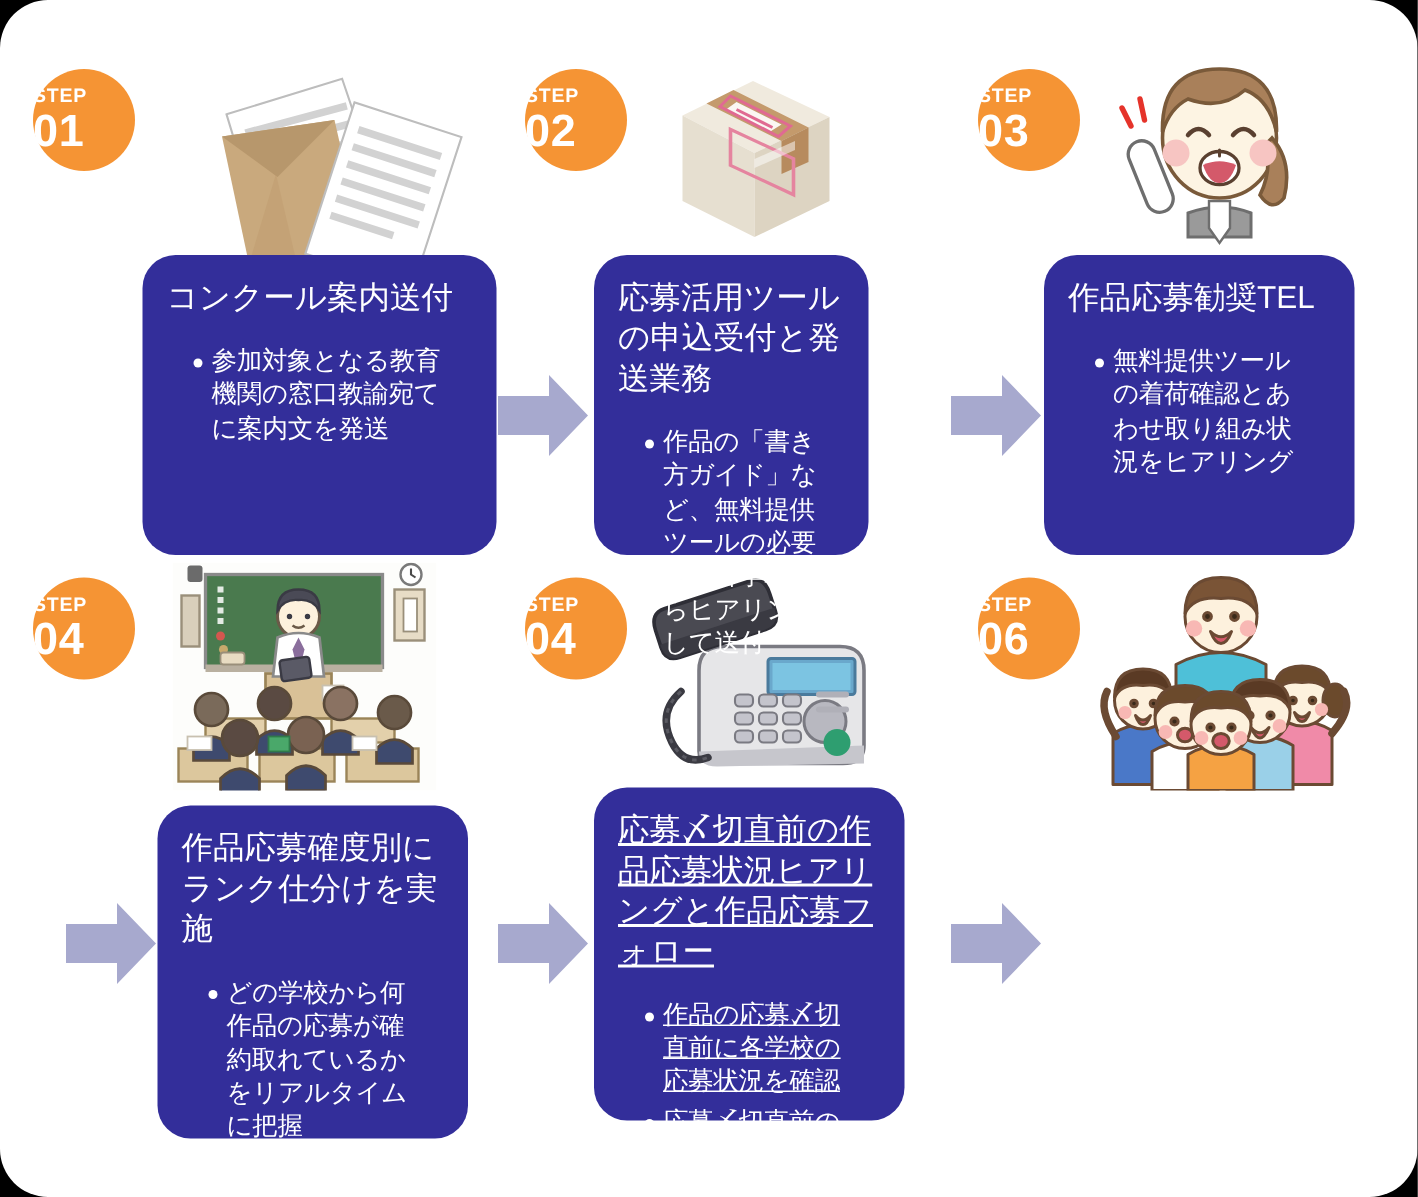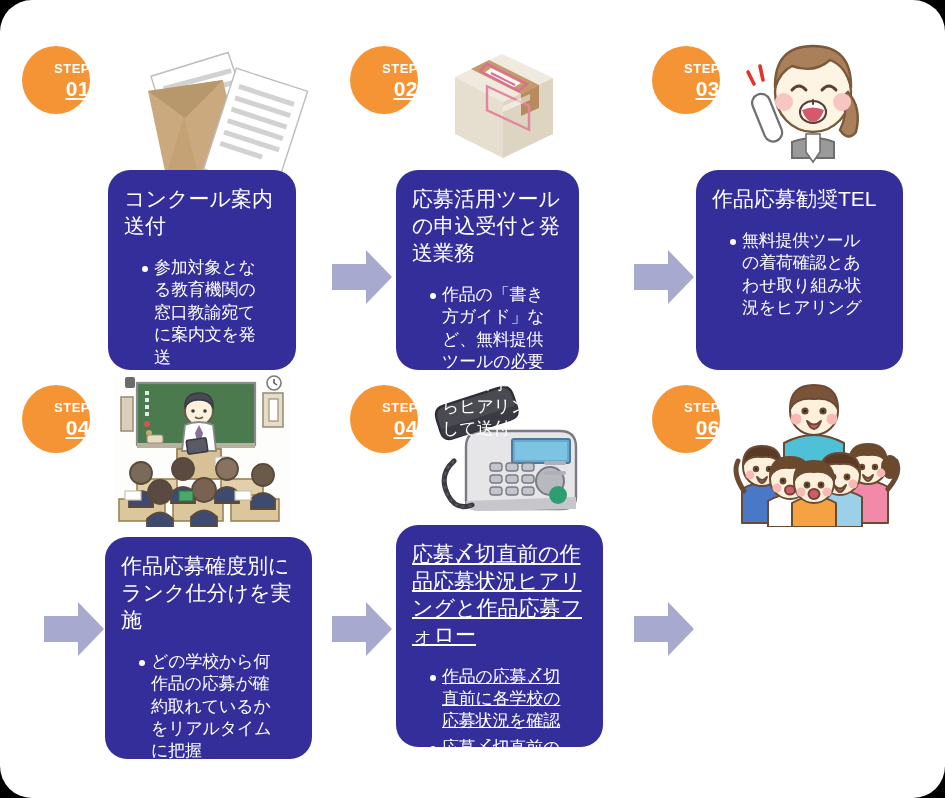--- a/index.html
+++ b/index.html
@@ -17,24 +17,24 @@
   .grid{
     position:absolute;inset:0;
   }
 
   
   .cell{position:absolute;}
   .cell .art{position:absolute;}
   .badge{
     position:absolute;width:68px;height:68px;border-radius:50%;
     background:#f59434;color:#fff;display:flex;flex-direction:column;
-    align-items:flex-end;justify-content:center;line-height:1;z-index:5;
+    align-items:flex-start;justify-content:center;line-height:1;z-index:5;
   }
   .badge .s-word{font-size:13px;font-weight:700;letter-spacing:.5px;margin-bottom:3px;}
-  .badge .s-num{font-size:21px;font-weight:700;letter-spacing:.5px;text-decoration:underline;}
+  .badge .s-num{font-size:30px;font-weight:700;letter-spacing:.5px;}
 
   .card{
     position:absolute;background:#332e9a;border-radius:22px;color:#fff;
     box-sizing:border-box;padding:16px 16px 14px 16px;z-index:4;
   }
   .card h3{
     margin:0 0 6px 0;font-size:21px;font-weight:400;line-height:1.28;
     letter-spacing:0px;
   }
   .card ul{margin:17px;padding:0;list-style:none;}
@@ -87,21 +87,21 @@
             </g>
           </g>
         </svg>
       </div>
 
       <div class="badge" style="left:22px;top:26px;">
         <span class="s-word">STEP</span>
         <span class="s-num">01</span>
       </div>
 
-      <div class="card" style="left:108px;top:150px;width:188px;height:200px;">
+      <div class="card" style="left:95px;top:150px;width:236px;height:200px;">
         <h3>コンクール案内送付</h3>
         <ul>
           <li>参加対象となる教育機関の窓口教諭宛てに案内文を発送</li>
         </ul>
       </div>
     </div>
 
     <div class="cell" style="left:330px;top:20px;width:300px;height:350px;">
 
       <div class="art" style="left:105px;top:22px;width:135px;height:130px;">

